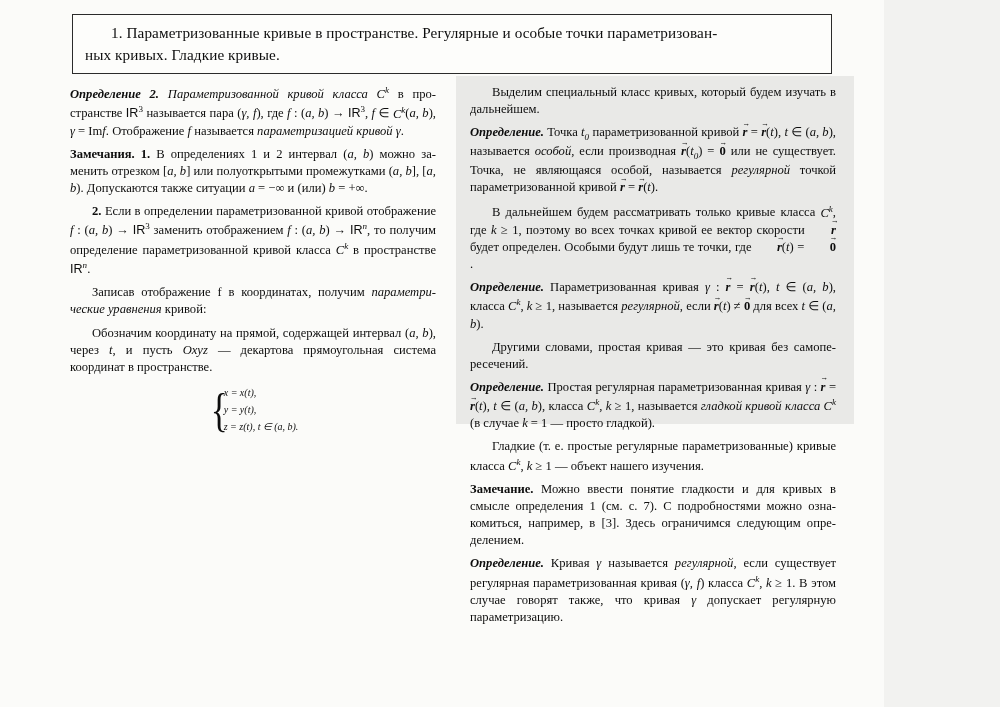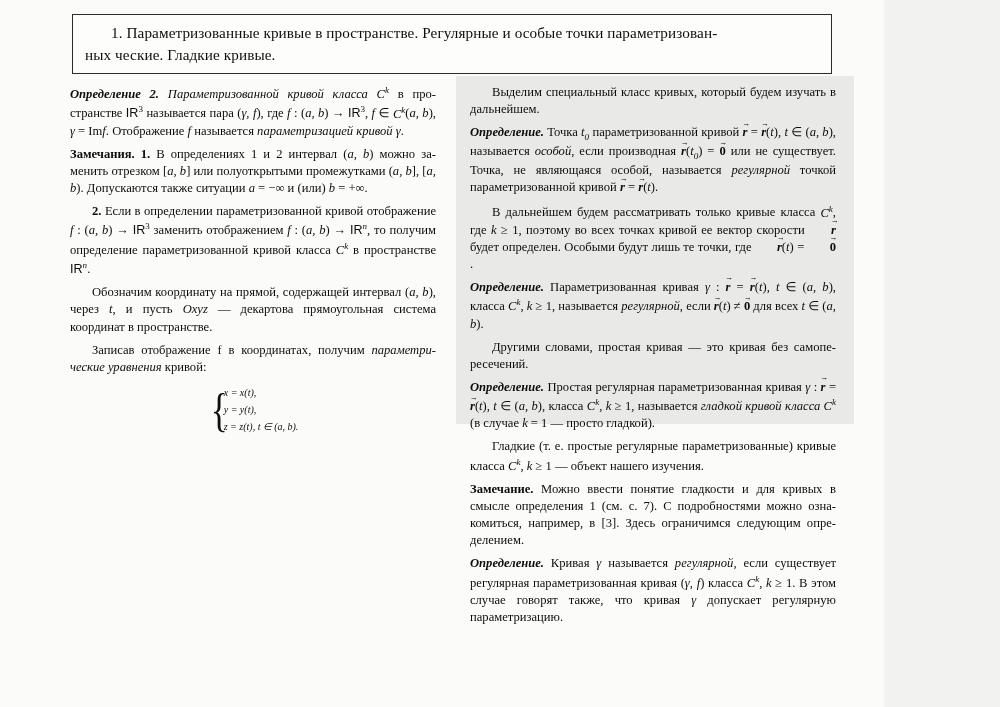--- a/index.html
+++ b/index.html
@@ -133,21 +133,21 @@
 </head>
 <body>
 
 <div class="page">
 
   <div class="title-box">
     <div class="title-line">
       <span>1.</span>
       <span>Параметризованные кривые в пространстве. Регулярные и особые точки параметризован-</span>
     </div>
-    <div class="title-line">ных ческие. Гладкие кривые.</div>
+    <div class="title-line">ных кривых. Гладкие кривые.</div>
   </div>
 
   <div class="columns">
 
     <div class="col left">
 
 
       <p class="noind">
         <span class="bi">Определение 2.</span>
         <span class="i">Параметризованной кривой класса <span class="math">C<sup>k</sup></span></span> в про­странстве <span class="bb">IR</span><sup>3</sup> называется пара (<span class="math">γ, f</span>), где <span class="math">f</span> : (<span class="math">a, b</span>) → <span class="bb">IR</span><sup>3</sup>, <span class="math">f</span> ∈ <span class="math">C<sup>k</sup></span>(<span class="math">a, b</span>), <span class="math">γ</span> = Im<span class="math">f</span>. Отображение <span class="math">f</span> называется <span class="i">параметри­зацией кривой <span class="math">γ</span></span>.
@@ -155,30 +155,30 @@
 
 
       <p class="noind">
         <span class="b">Замечания. 1.</span>
         В определениях 1 и 2 интервал (<span class="math">a, b</span>) можно за­менить отрезком [<span class="math">a, b</span>] или полуоткрытыми промежутками (<span class="math">a, b</span>], [<span class="math">a, b</span>). Допускаются также ситуации <span class="math">a</span> = −∞ и (или) <span class="math">b</span> = +∞.
       </p>
 
       <p>
         <span class="b">2.</span>
         Если в определении параметризованной кривой отобра­жение <span class="math">f</span> : (<span class="math">a, b</span>) → <span class="bb">IR</span><sup>3</sup> заменить отображением <span class="math">f</span> : (<span class="math">a, b</span>) → <span class="bb">IR</span><sup><span class="math">n</span></sup>, то получим определение параметризованной кривой класса <span class="math">C<sup>k</sup></span> в пространстве <span class="bb">IR</span><sup><span class="math">n</span></sup>.
-      </p>
-
-      <p>
-        Обозначим координату на прямой, содержащей интервал (<span class="math">a, b</span>), через <span class="math">t</span>, и пусть <span class="math">Oxyz</span> — декартова прямоугольная систе­ма координат в пространстве.
       </p>
 
       <p>
         <span>Записав отображение f в координатах, получим</span>
         <span class="i">параметри­ческие уравнения</span>
         <span>кривой:</span>
+      </p>
+
+      <p>
+        Обозначим координату на прямой, содержащей интервал (<span class="math">a, b</span>), через <span class="math">t</span>, и пусть <span class="math">Oxyz</span> — декартова прямоугольная систе­ма координат в пространстве.
       </p>
 
       <div class="disp">
         <span class="sys">
           <span class="brace">{</span>
           <span class="row">x = x(t),</span><br>
           <span class="row">y = y(t),</span><br>
           <span class="row">z = z(t), t ∈ (a, b).</span>
         </span>
       </div>

